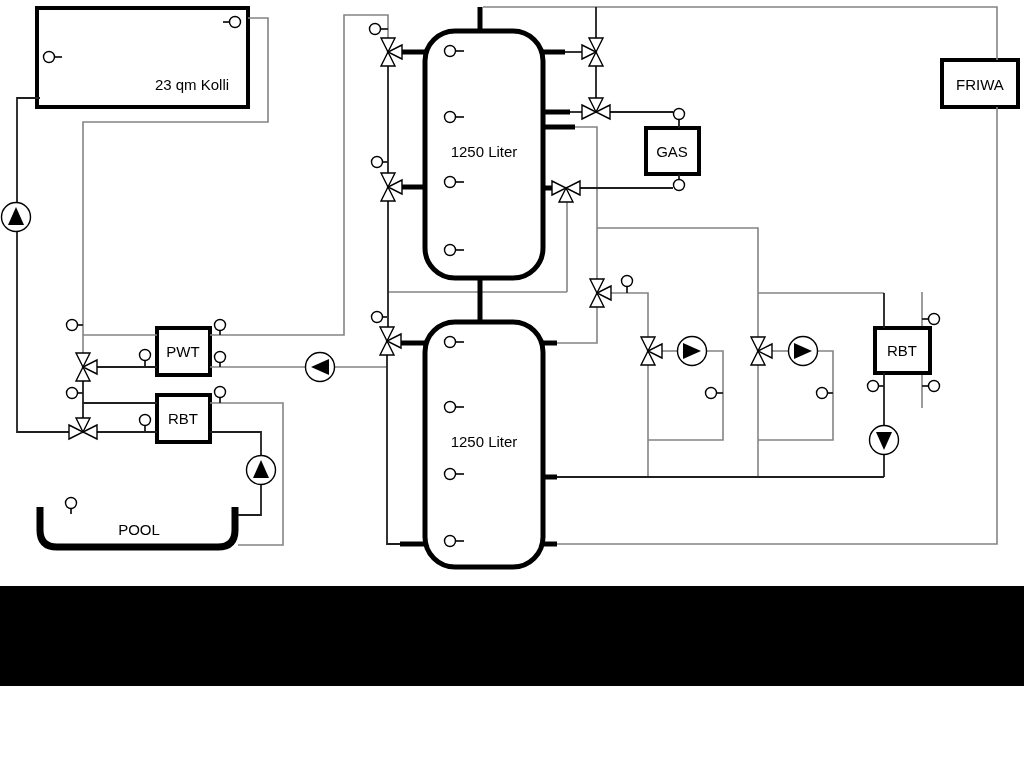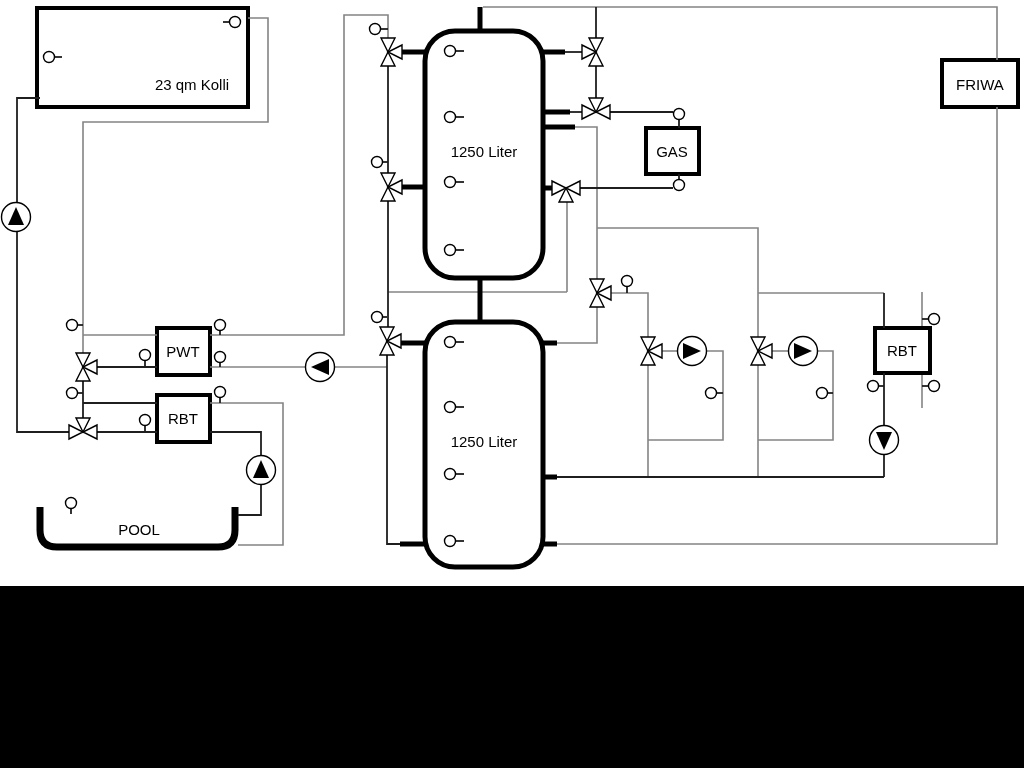--- a/index.html
+++ b/index.html
@@ -1,16 +1,16 @@
 <!DOCTYPE html>
 <html><head>
 <meta charset="utf-8">
 <style>
   html,body{margin:0;padding:0;background:#fff;}
-  .stage{position:relative;width:1024px;height:768px;background:#fff;overflow:hidden;}
+  .stage{position:relative;width:1024px;height:686px;background:#fff;overflow:hidden;}
   svg{display:block;}
   .pg{stroke:#848484;stroke-width:1.6;fill:none;}
   .pd{stroke:#1f1f1f;stroke-width:1.8;fill:none;}
   .thick{stroke:#000;stroke-width:5;fill:none;}
   .pool{stroke:#000;stroke-width:7;fill:none;}
   .box{stroke:#000;stroke-width:4;fill:#fff;}
   .tank{stroke:#000;stroke-width:5;fill:#fff;}
   .sym{stroke:#000;stroke-width:1.4;fill:#fff;}
   .tri{fill:#000;stroke:none;}
   .lbl{font:15px "Liberation Sans", sans-serif;fill:#000;text-anchor:middle;}

